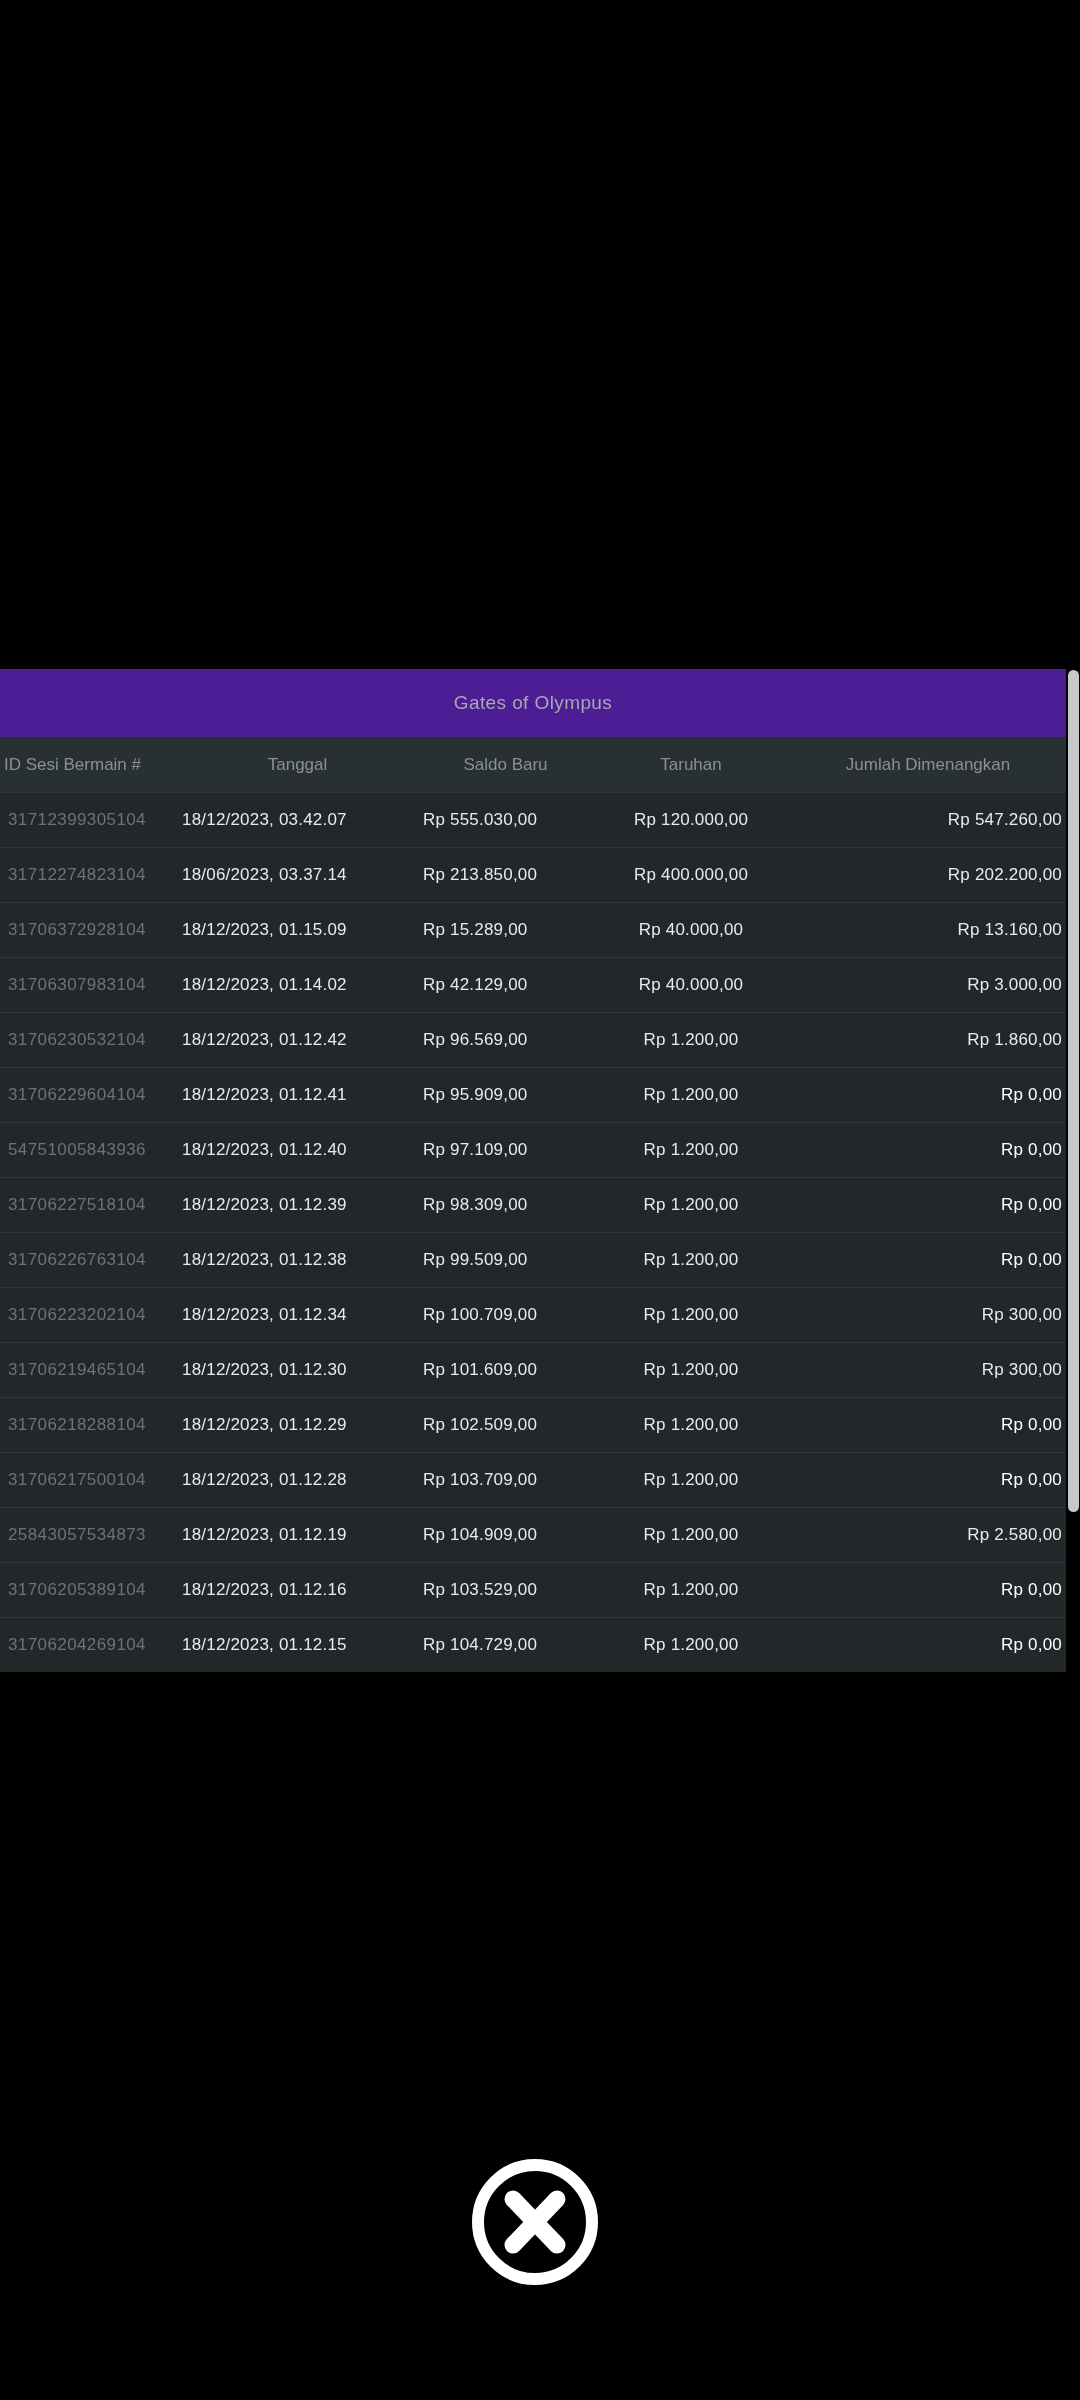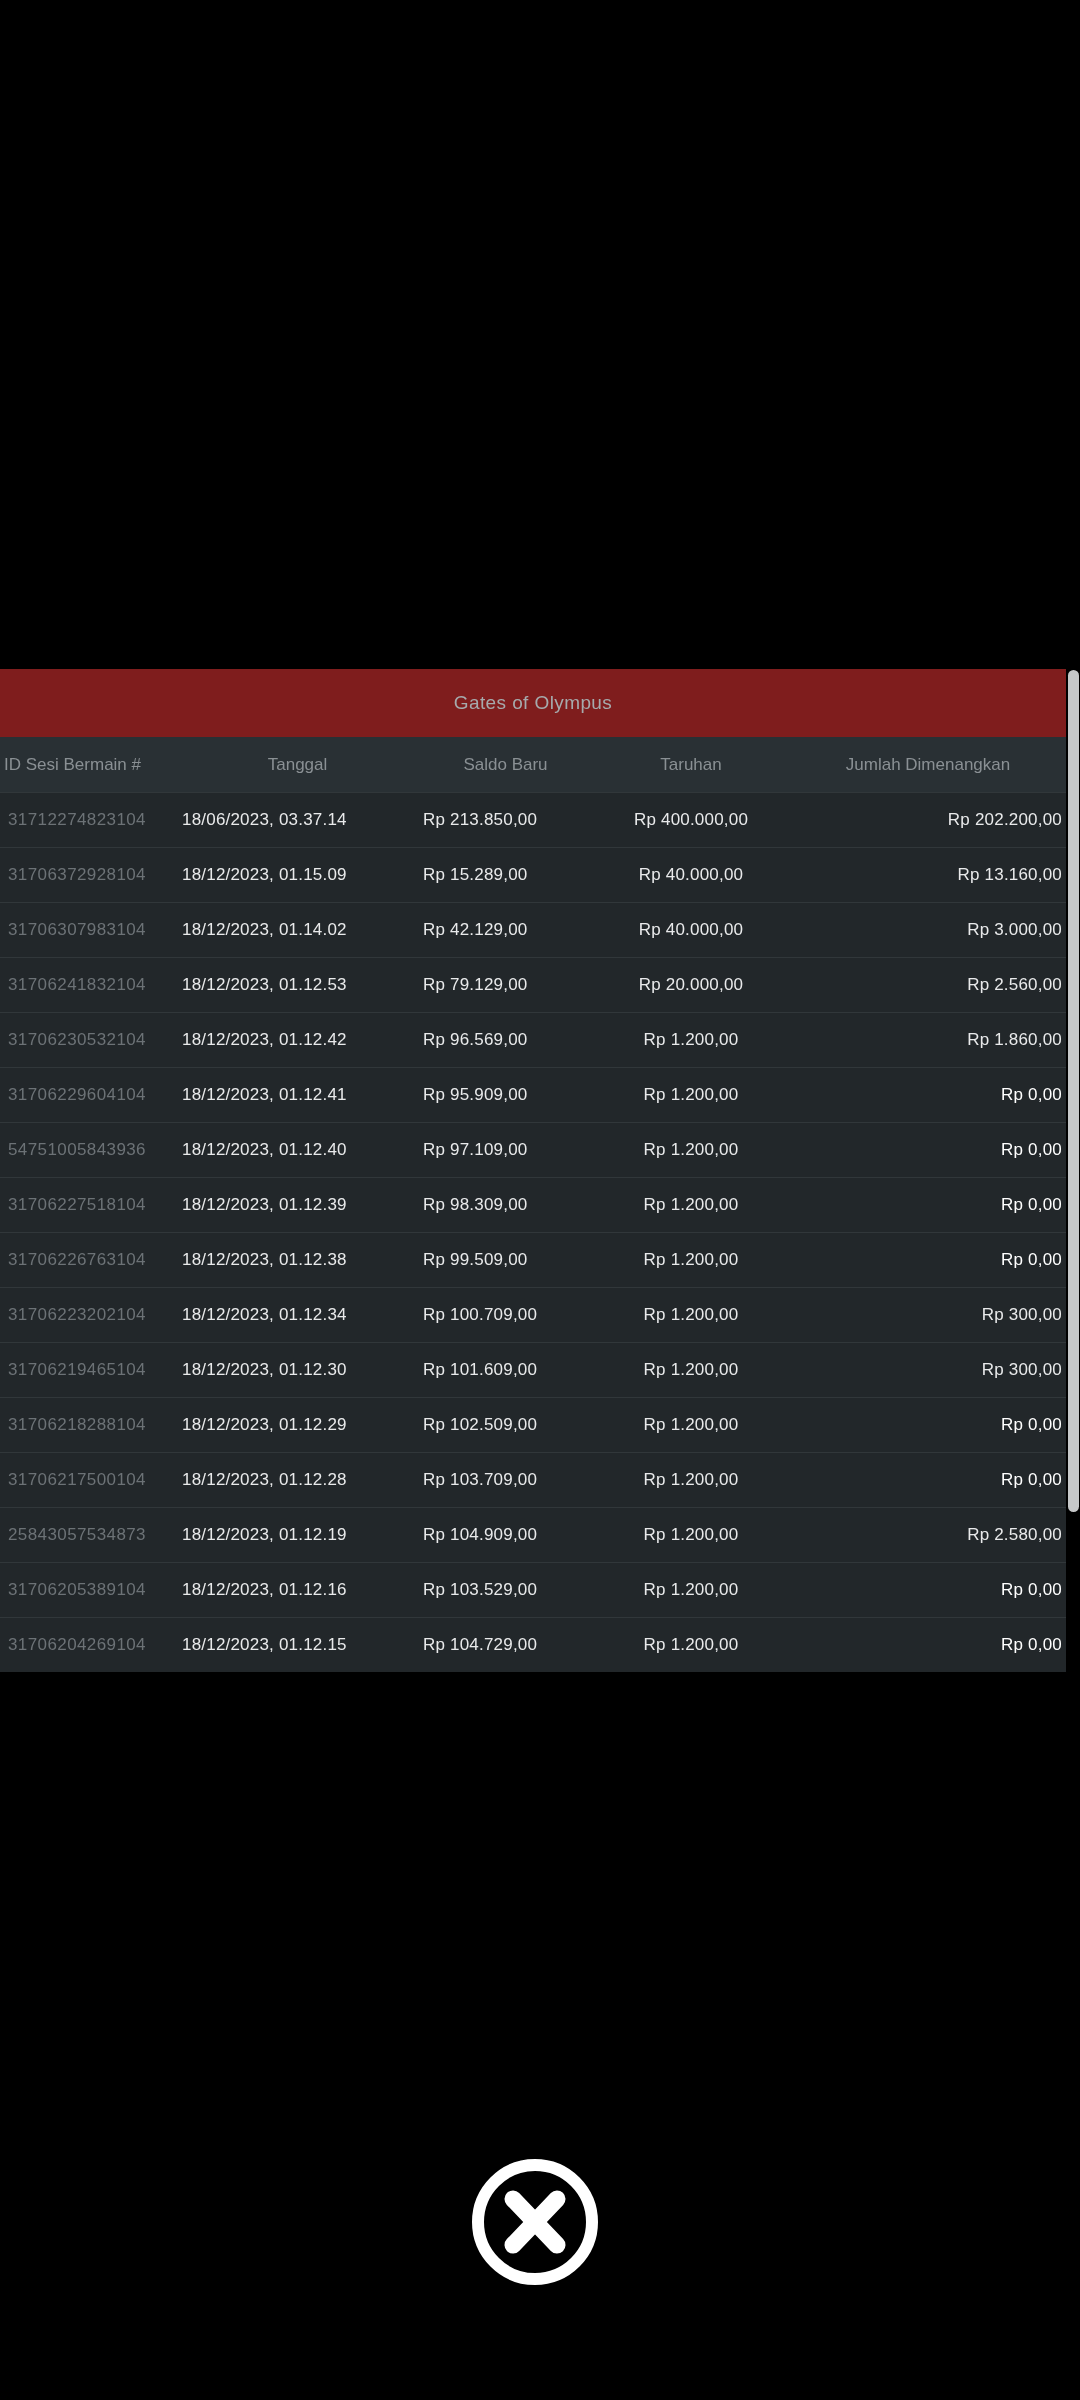--- a/index.html
+++ b/index.html
@@ -17,21 +17,21 @@
   }
   
   #modal {
     position: absolute;
     top: 669px;
     left: 0;
     width: 1066px;
   }
   .title-bar {
     height: 68px;
-    background: #7f1d1d;
+    background: #4c1d95;
     display: flex;
     align-items: center;
     justify-content: center;
   }
   .title-bar .title {
     color: #a6aaac;
     font-size: 19px;
     font-weight: 500;
     letter-spacing: 0.4px;
   }
@@ -112,46 +112,46 @@
     <div class="hdr-row">
       <div class="hcell c1">ID Sesi Bermain #</div>
       <div class="hcell c2">Tanggal</div>
       <div class="hcell c3">Saldo Baru</div>
       <div class="hcell c4">Taruhan</div>
       <div class="hcell c5">Jumlah Dimenangkan</div>
     </div>
 
     <div id="table-body">
         <div class="row">
+          <div class="cell c1">31712399305104</div>
+          <div class="cell c2">18/12/2023, 03.42.07</div>
+          <div class="cell c3">Rp 555.030,00</div>
+          <div class="cell c4">Rp 120.000,00</div>
+          <div class="cell c5">Rp 547.260,00</div>
+        </div>
+        <div class="row">
           <div class="cell c1">31712274823104</div>
           <div class="cell c2">18/06/2023, 03.37.14</div>
           <div class="cell c3">Rp 213.850,00</div>
           <div class="cell c4">Rp 400.000,00</div>
           <div class="cell c5">Rp 202.200,00</div>
         </div>
         <div class="row">
           <div class="cell c1">31706372928104</div>
           <div class="cell c2">18/12/2023, 01.15.09</div>
           <div class="cell c3">Rp 15.289,00</div>
           <div class="cell c4">Rp 40.000,00</div>
           <div class="cell c5">Rp 13.160,00</div>
         </div>
         <div class="row">
           <div class="cell c1">31706307983104</div>
           <div class="cell c2">18/12/2023, 01.14.02</div>
           <div class="cell c3">Rp 42.129,00</div>
           <div class="cell c4">Rp 40.000,00</div>
           <div class="cell c5">Rp 3.000,00</div>
-        </div>
-        <div class="row">
-          <div class="cell c1">31706241832104</div>
-          <div class="cell c2">18/12/2023, 01.12.53</div>
-          <div class="cell c3">Rp 79.129,00</div>
-          <div class="cell c4">Rp 20.000,00</div>
-          <div class="cell c5">Rp 2.560,00</div>
         </div>
         <div class="row">
           <div class="cell c1">31706230532104</div>
           <div class="cell c2">18/12/2023, 01.12.42</div>
           <div class="cell c3">Rp 96.569,00</div>
           <div class="cell c4">Rp 1.200,00</div>
           <div class="cell c5">Rp 1.860,00</div>
         </div>
         <div class="row">
           <div class="cell c1">31706229604104</div>

